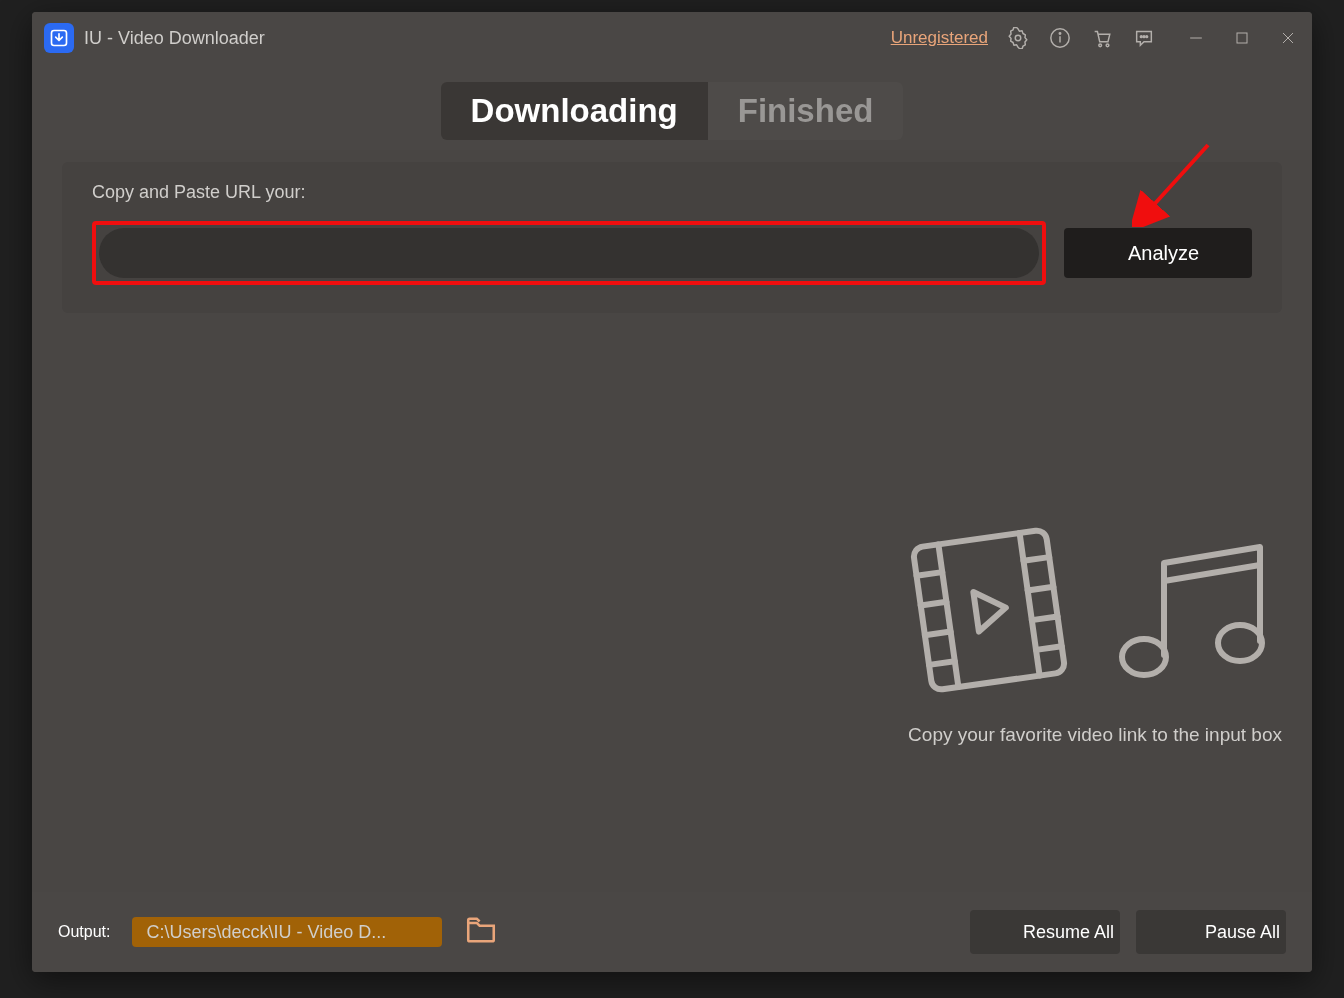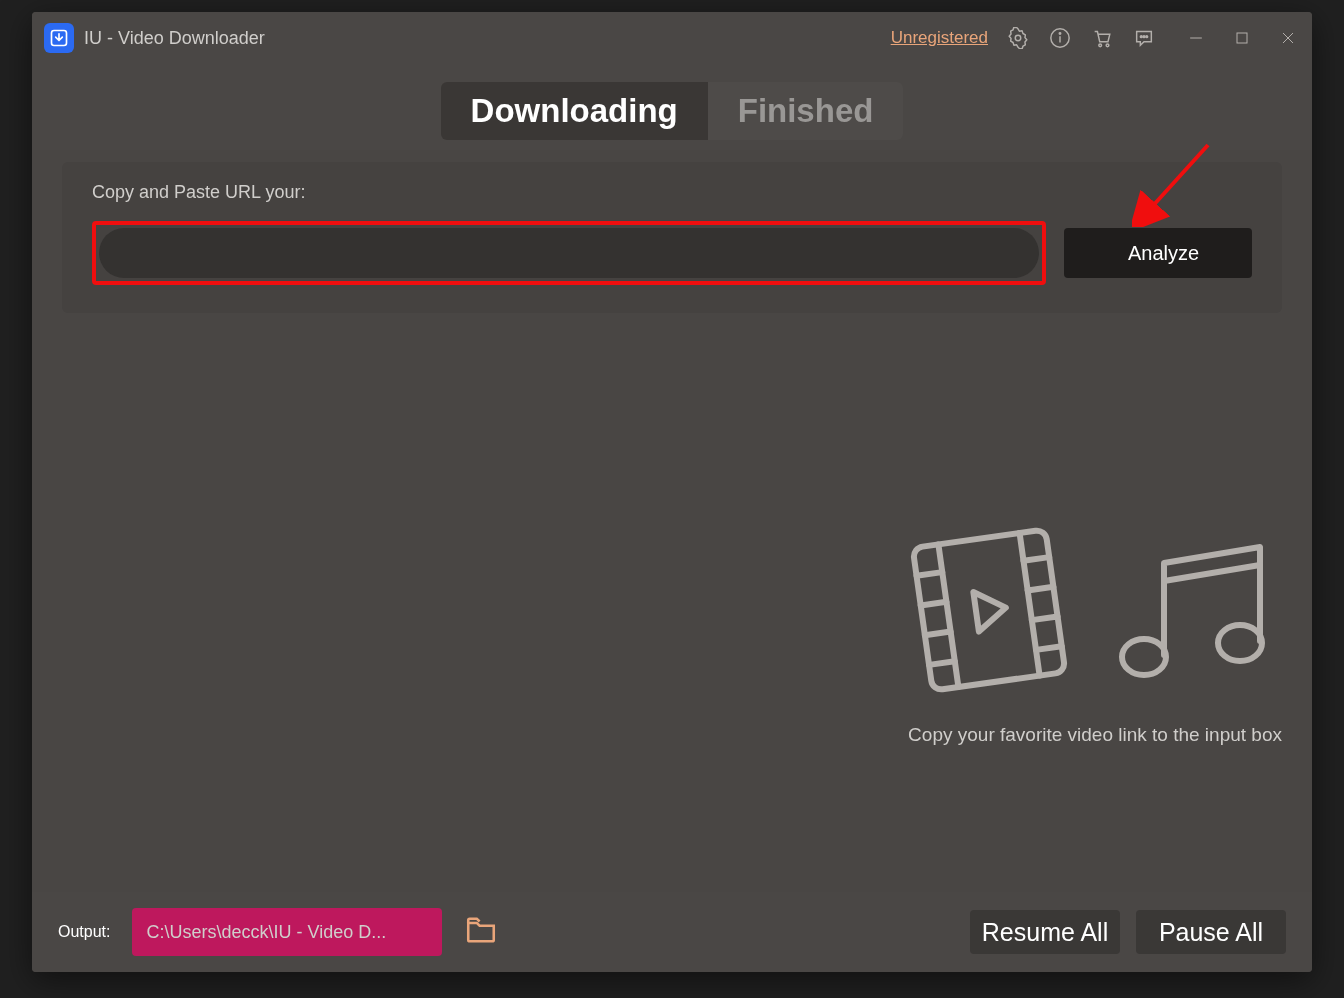--- a/index.html
+++ b/index.html
@@ -63,30 +63,30 @@
   .empty { flex:1; display:flex; flex-direction:column; align-items:flex-end; justify-content:center; gap:20px; margin-top:60px; }
   .empty-icons { display:flex; gap:28px; align-items:center; }
   .empty-icons svg { stroke:var(--icon-stroke); fill:none; }
   .empty-text { color:var(--text); font-size:19px; }
   
   .footer {
     display:flex; align-items:center; height:80px; padding:0 26px; background:var(--bg);
   }
   .out-label { color:var(--text-bright); font-size:16px; font-weight:400; margin-right:22px; }
   .out-path {
-    width:310px; height:48px; background:#be185d; border-radius:4px; color:var(--text); font-size:18px;
+    width:310px; height:30px; background:#a16207; border-radius:4px; color:var(--text); font-size:18px;
     display:flex; align-items:center; padding:0 14px; overflow:hidden; white-space:nowrap; text-overflow:ellipsis;
   }
   .folder-btn { margin-left:22px; cursor:pointer; }
   .folder-btn svg { width:34px; height:34px; stroke:var(--accent-orange); fill:none; stroke-width:1.8; }
   .footer-spacer { flex:1; }
   .footer-btns { display:flex; gap:16px; }
   .footer-btn {
     width:150px; height:44px; background:#3a3836; border:none; border-radius:4px;
-    color:var(--text-bright); font-size:25px; cursor:pointer;
+    color:var(--text-bright); font-size:18px; cursor:pointer;text-align:right;
   }
   
   .arrow { position:absolute; pointer-events:none; }
 </style>
 </head>
 <body>
 
 <div class="window">
 
   <div class="titlebar">

